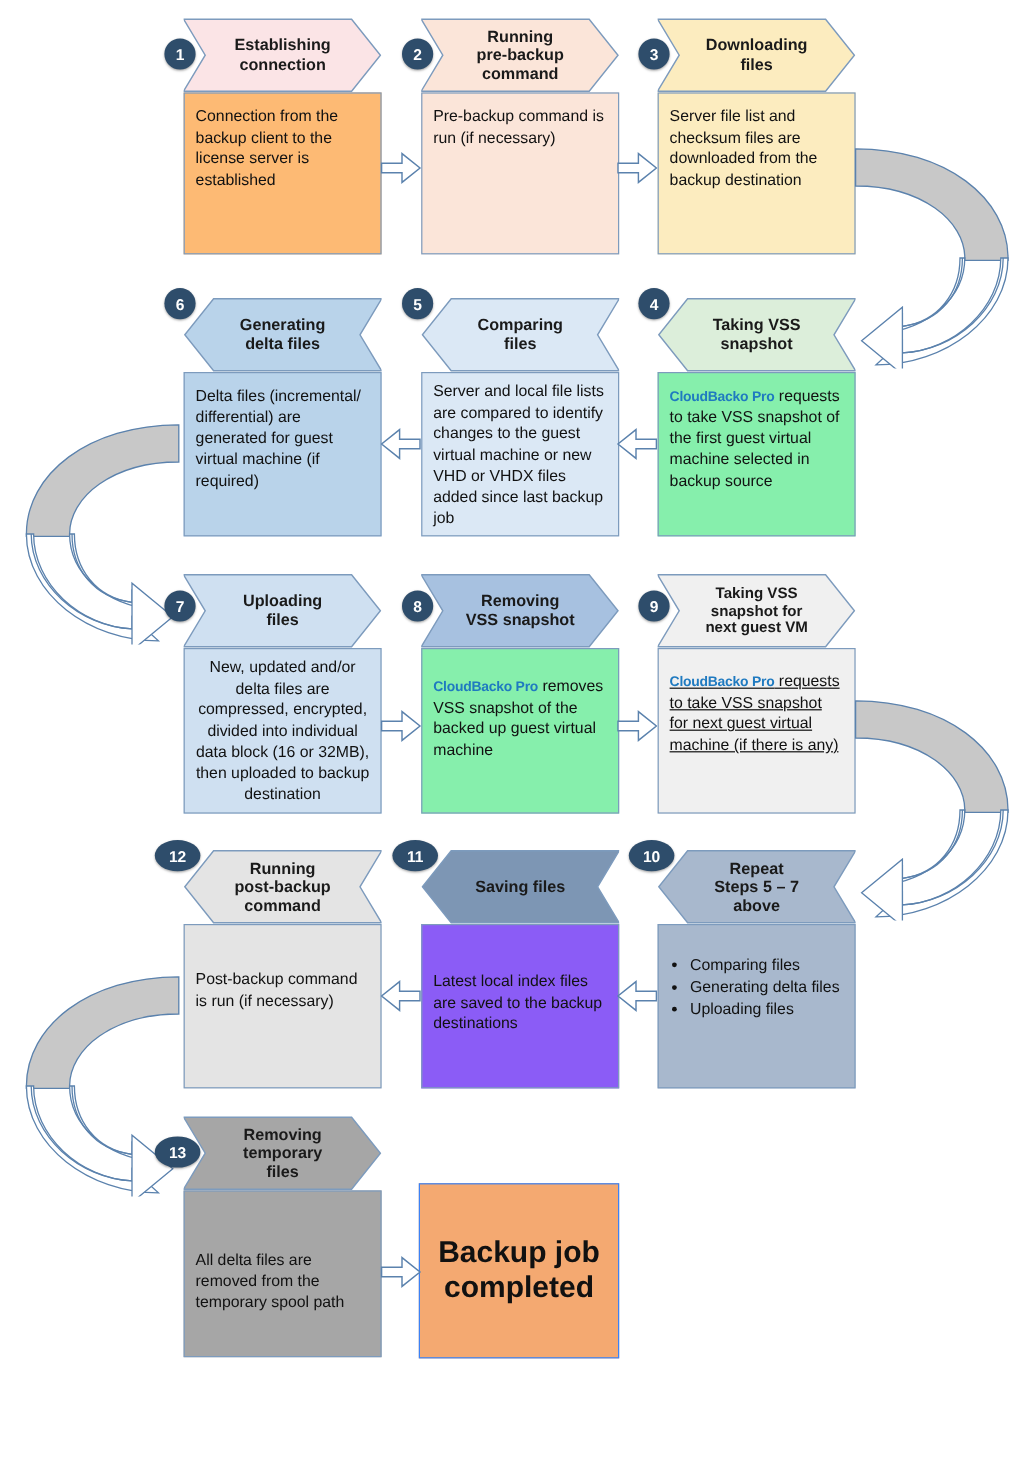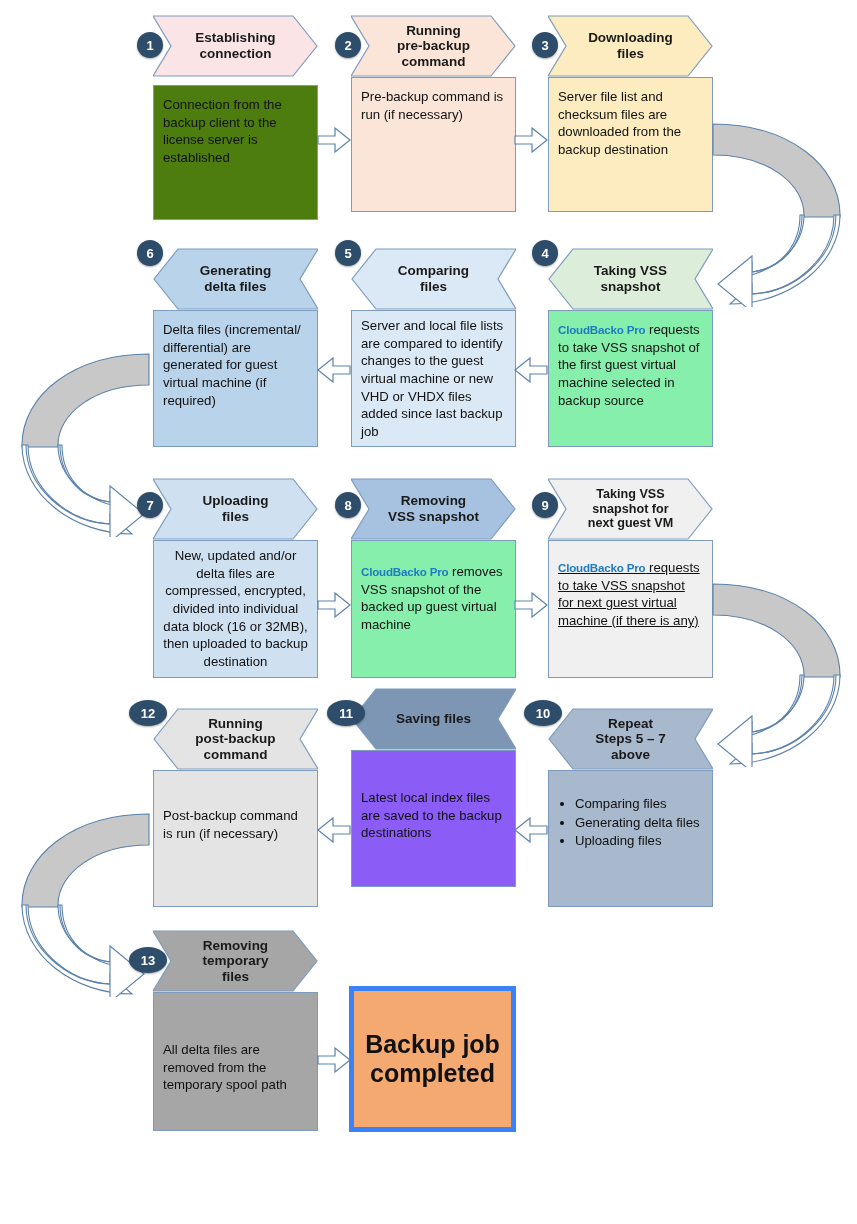--- a/index.html
+++ b/index.html
@@ -39,40 +39,40 @@
   .badge.lg{width:38px;height:26px;border-radius:50%;}
 
   
   .sarrow{position:absolute;width:34px;height:30px;z-index:5;}
 
   
   .curve{position:absolute;z-index:4;}
 
   
   .terminal{
-    position:absolute;box-sizing:border-box;border:5px solid #3b82f6;
+    position:absolute;box-sizing:border-box;border:1px solid #3b82f6;
     display:flex;align-items:center;justify-content:center;text-align:center;
     font-size:25px;font-weight:bold;color:#111;line-height:1.18;
   }
 </style>
 </head>
 <body>
 
 <div class="stage">
 
   <div class="node" style="left:153px;top:15px;border-radius:14px;">
     <div class="banner">
       <svg class="bshape" viewBox="0 0 165 62" preserveAspectRatio="none">
         <polygon points="0,1 140,1 164,31 140,61 0,61 18,31" fill="#fbe4e6" stroke="#7d9bbd" stroke-width="1.2"></polygon>
       </svg>
       <span class="btxt">
         <span>Establishing</span><br><span>connection</span>
       </span>
     </div>
-    <div class="body" style="background:#4d7c0f;height:135px;margin-top:8px;">
+    <div class="body" style="background:#fdba74;height:135px;">
       <p>Connection from the backup client to the license server is established</p>
     </div>
   </div>
   <div class="badge sm" style="left:137px;top:32px;">
       <span>1</span>
     </div>
 
   <div class="node" style="left:351px;top:15px;">
     <div class="banner">
       <svg class="bshape" viewBox="0 0 165 62" preserveAspectRatio="none">
@@ -283,21 +283,21 @@
       </span>
     </div>
     <div class="body" style="background:#e4e4e4;height:137px;padding-top:36px;">
       <p>Post-backup command is run (if necessary)</p>
     </div>
   </div>
   <div class="badge lg" style="left:129px;top:700px;">
       <span>12</span>
     </div>
 
-  <div class="node" style="left:351px;top:688px;">
+  <div class="node" style="left:351px;top:708px;">
     <div class="banner">
       <svg class="bshape" viewBox="0 0 165 62" preserveAspectRatio="none">
         <polygon points="165,1 25,1 1,31 25,61 165,61 147,31" fill="#7d96b4" stroke="#7d9bbd" stroke-width="1.2"></polygon>
       </svg>
       <span class="btxt">
         <span>Saving files</span>
       </span>
     </div>
     <div class="body" style="background:#8b5cf6;height:137px;padding-top:38px;">
       <p>Latest local index files are saved to the backup destinations</p>

